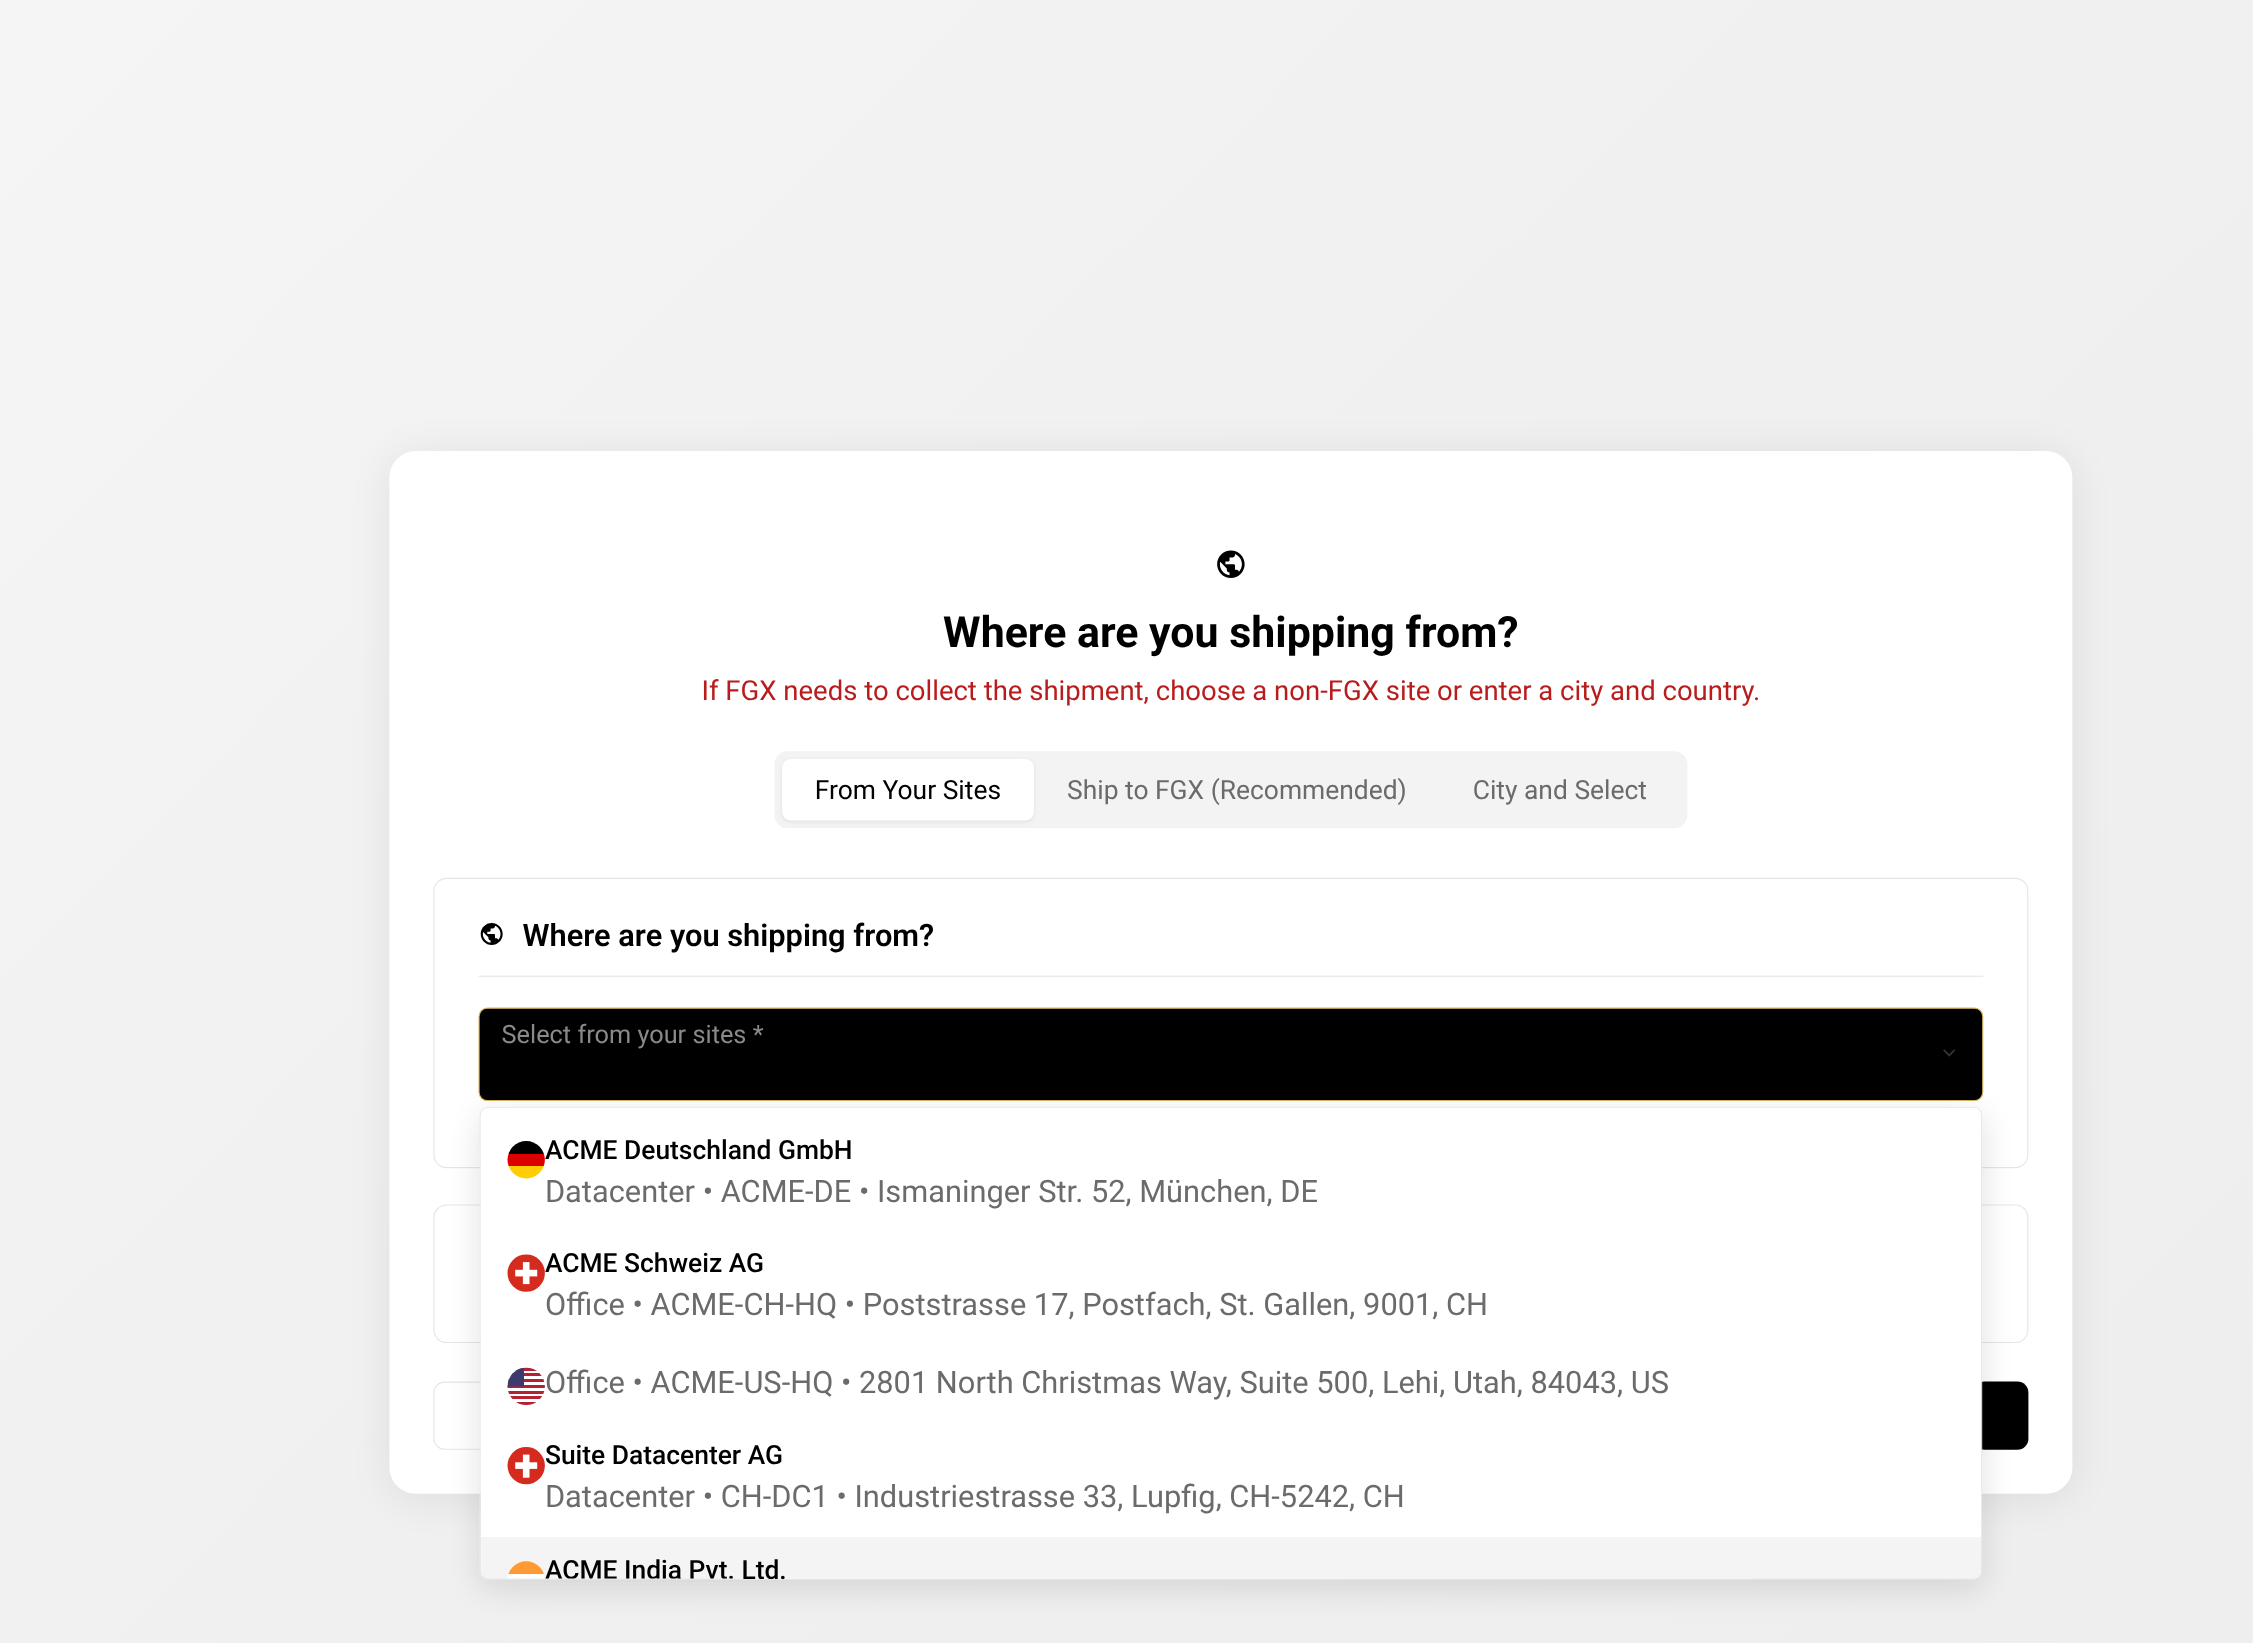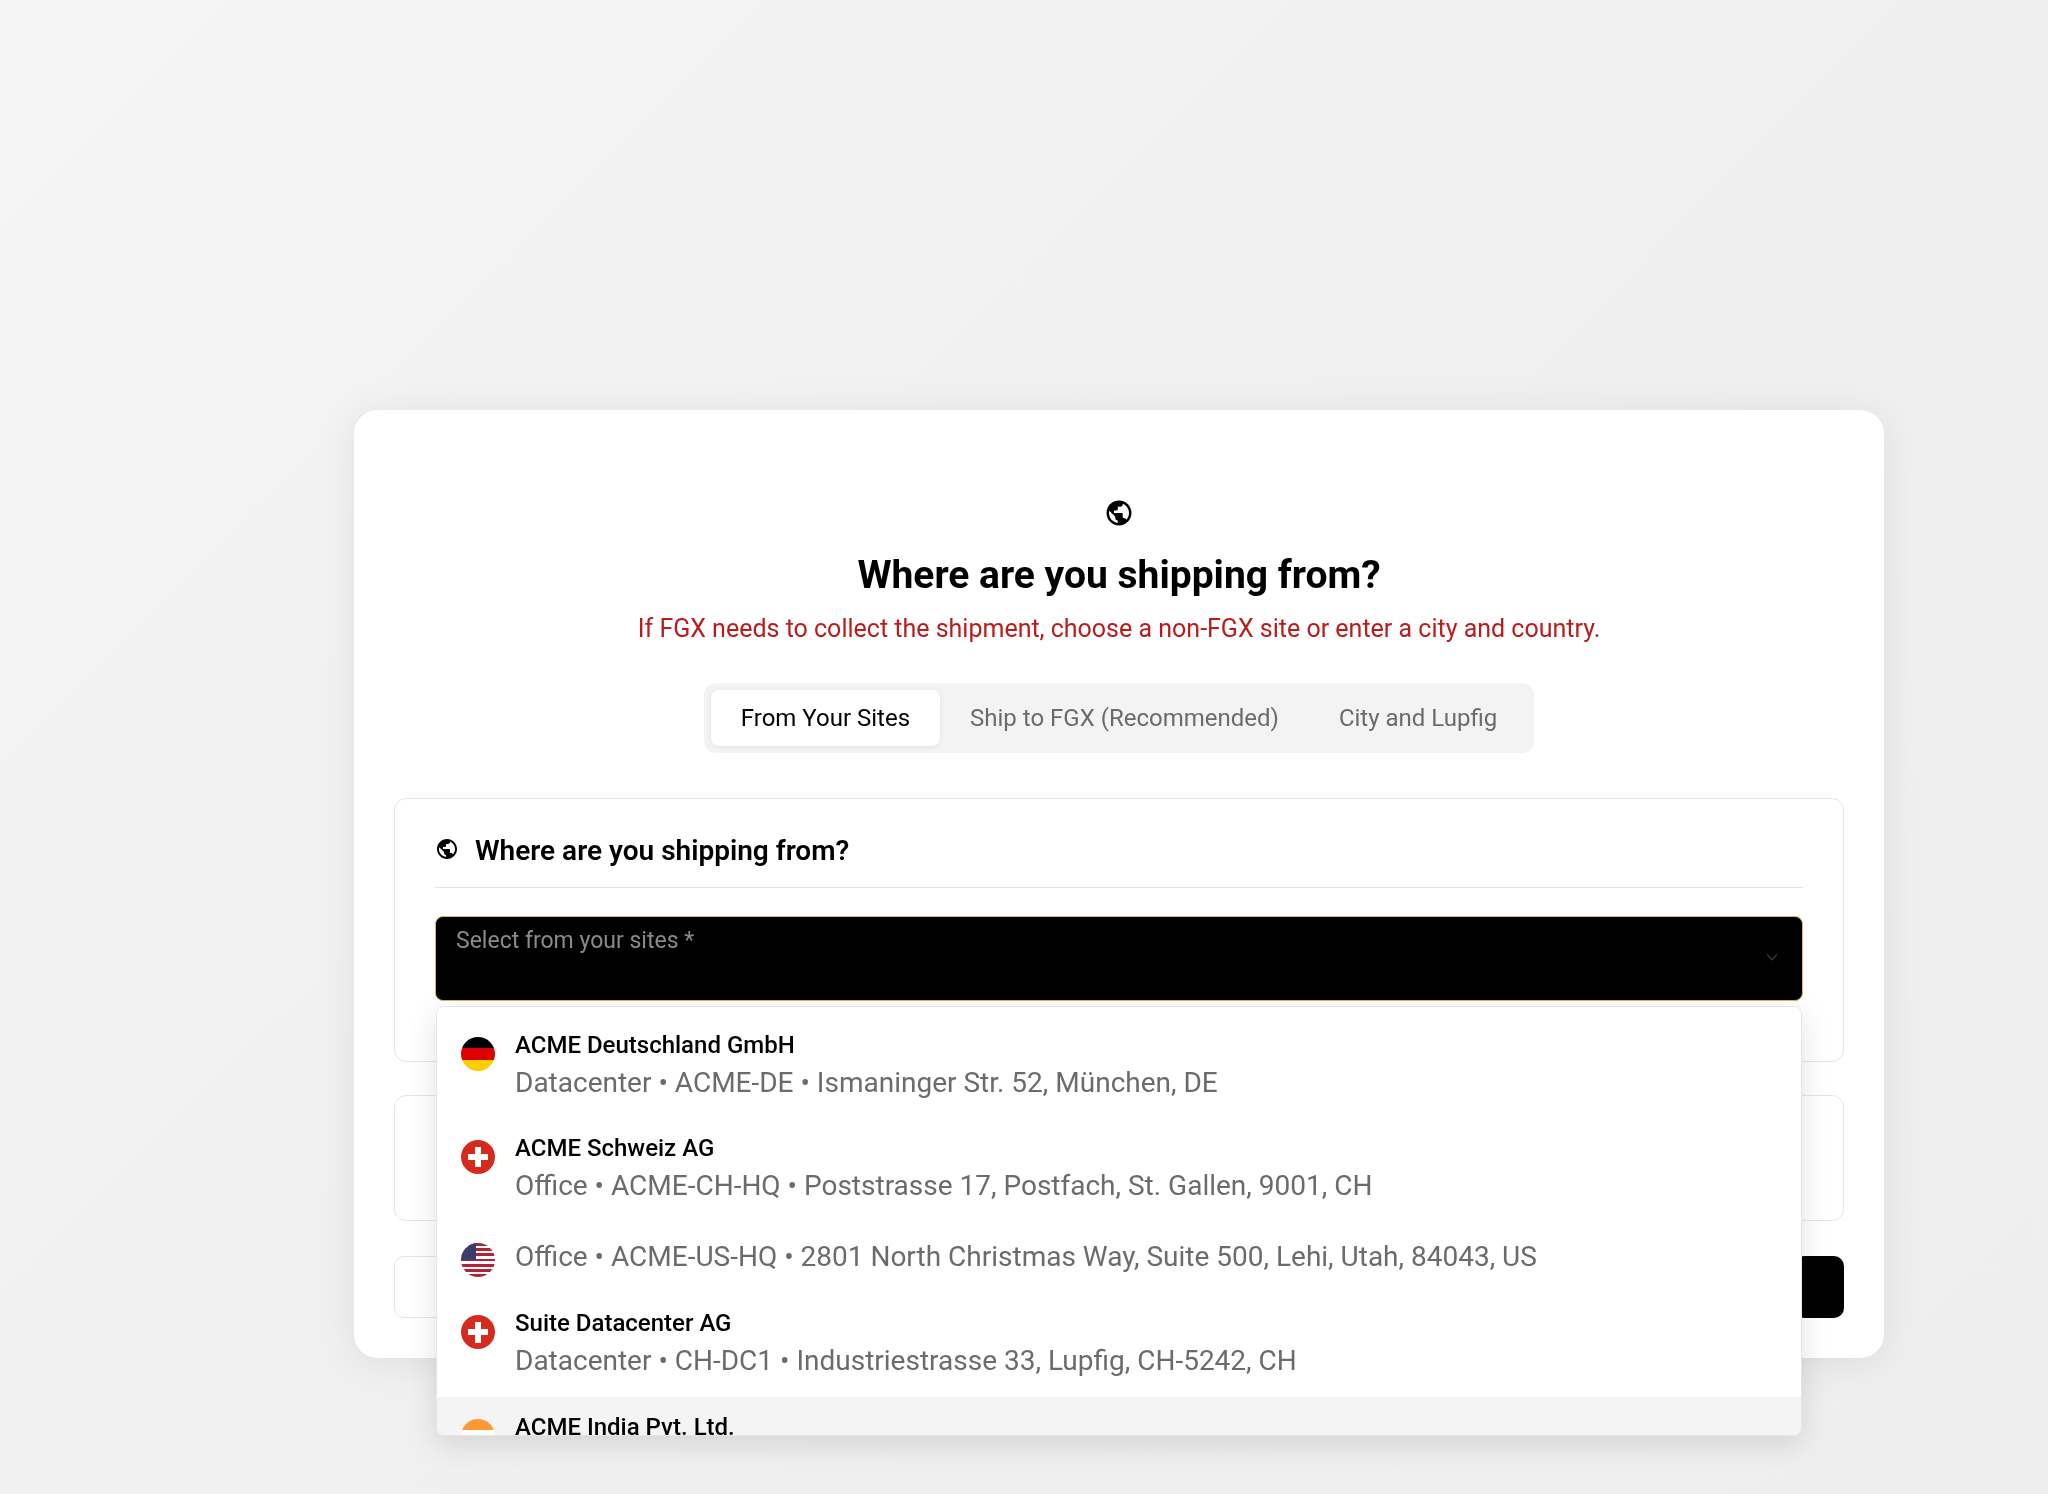--- a/index.html
+++ b/index.html
@@ -174,21 +174,20 @@
     }
     
     .dropdown-list::-webkit-scrollbar-thumb {
       background: #d0d0d0;
       border-radius: 5px;
     }
     
     .dropdown-option {
       display: flex;
       align-items: flex-start;
-      gap: 20px;
       padding: 16px 24px;
       cursor: pointer;
     }
     
     .dropdown-option.highlighted {
       background: #f4f4f4;
     }
     
     .flag-circle {
       width: 34px;
@@ -322,21 +321,21 @@
       <svg viewBox="0 0 24 24">
           <path d="M12 2C6.48 2 2 6.48 2 12s4.48 10 10 10 10-4.48 10-10S17.52 2 12 2zm-1 17.93c-3.95-.49-7-3.85-7-7.93 0-.62.08-1.21.21-1.79L9 15v1c0 1.1.9 2 2 2v1.93zm6.9-2.54c-.26-.81-1-1.39-1.9-1.39h-1v-3c0-.55-.45-1-1-1H8v-2h2c.55 0 1-.45 1-1V7h2c1.1 0 2-.9 2-2v-.41c2.93 1.19 5 4.06 5 7.41 0 2.08-.8 3.97-2.1 5.39z"></path>
         </svg>
     </span>
     <h1 class="main-title">Where are you shipping from?</h1>
     <p class="subtitle">If FGX needs to collect the shipment, choose a non-FGX site or enter a city and country.</p>
     
     <div class="tab-group">
       <button class="tab active">From Your Sites</button>
       <button class="tab">Ship to FGX (Recommended)</button>
-      <button class="tab">City and Lupfig</button>
+      <button class="tab">City and Select</button>
     </div>
   </div>
 
   <div class="form-panel">
     <div class="panel-header">
       <span class="globe-icon-small">
         <svg viewBox="0 0 24 24">
             <path d="M12 2C6.48 2 2 6.48 2 12s4.48 10 10 10 10-4.48 10-10S17.52 2 12 2zm-1 17.93c-3.95-.49-7-3.85-7-7.93 0-.62.08-1.21.21-1.79L9 15v1c0 1.1.9 2 2 2v1.93zm6.9-2.54c-.26-.81-1-1.39-1.9-1.39h-1v-3c0-.55-.45-1-1-1H8v-2h2c.55 0 1-.45 1-1V7h2c1.1 0 2-.9 2-2v-.41c2.93 1.19 5 4.06 5 7.41 0 2.08-.8 3.97-2.1 5.39z"></path>
           </svg>
       </span>

